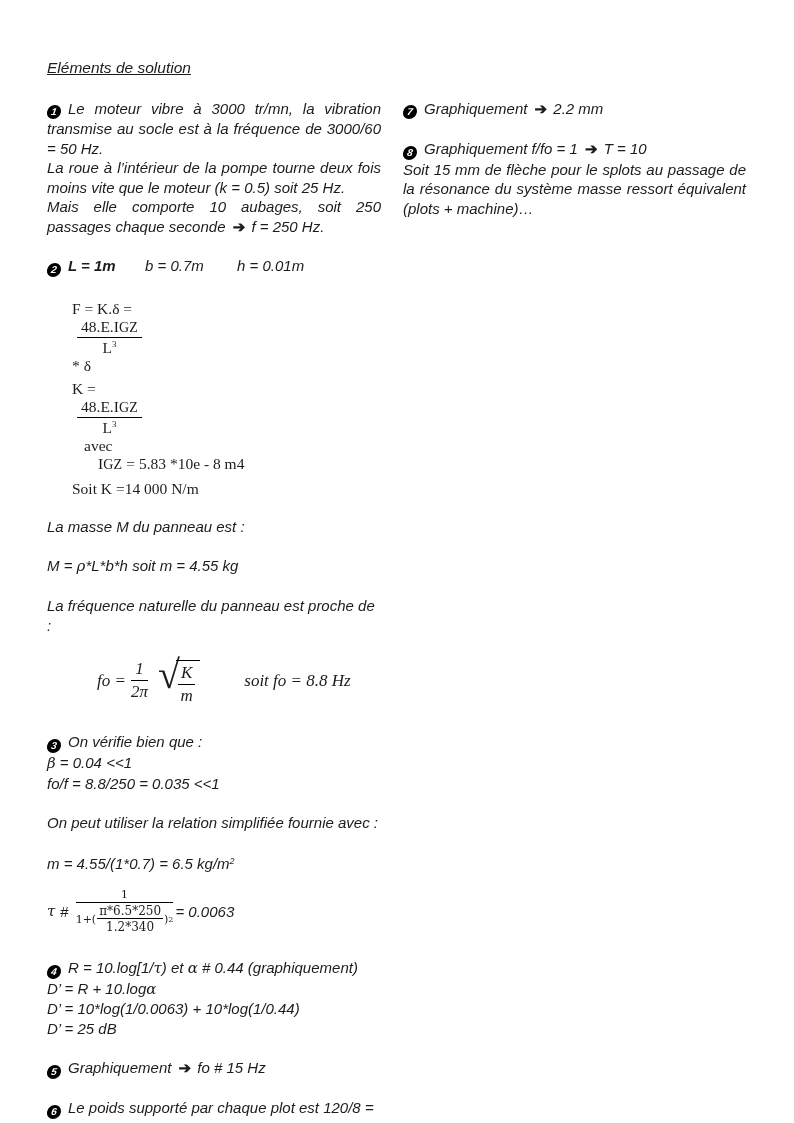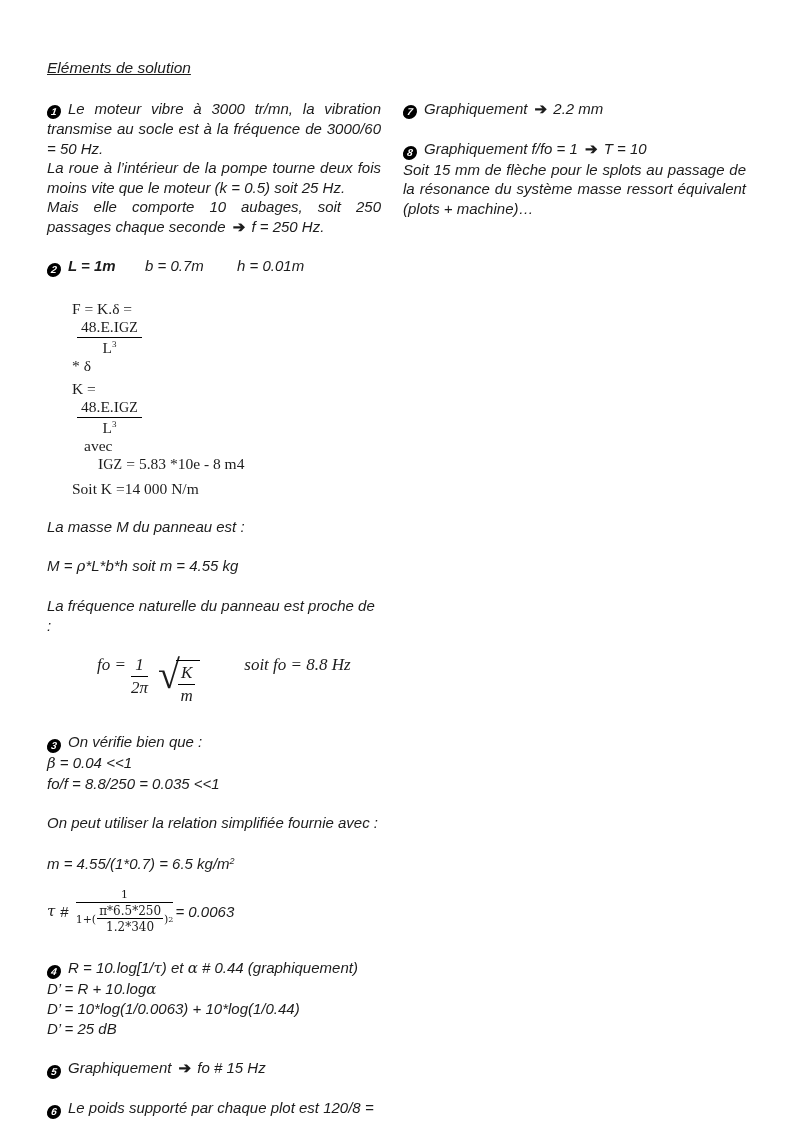--- a/index.html
+++ b/index.html
@@ -74,20 +74,21 @@
   .soitk { margin-top: 7px; }
 
   
   .fo {
     margin: 20px 0 0 50px;
     font-family: "Liberation Serif", serif;
     font-style: italic;
     font-size: 17px;
     line-height: normal;
     display: flex;
+    align-items: center;
   }
   .fo .frac .fn { padding: 0 3px 1px 3px; }
   .sqrt { display: inline-flex; align-items: flex-start; margin-left: 5px; }
   .sqrt .rad { font-style: normal; font-size: 40px; line-height: 40px; font-weight: 300; }
   .sqrt .rcd { border-top: 1.6px solid #000; margin-left: -4px; margin-top: 5px; padding: 2px 5px 0 2px; }
   .sqrt .frac { margin: 0; }
   .fo-result { margin-left: 44px; }
 
   
   .ftau { margin-top: 15px; display: flex; align-items: center; line-height: normal; }

